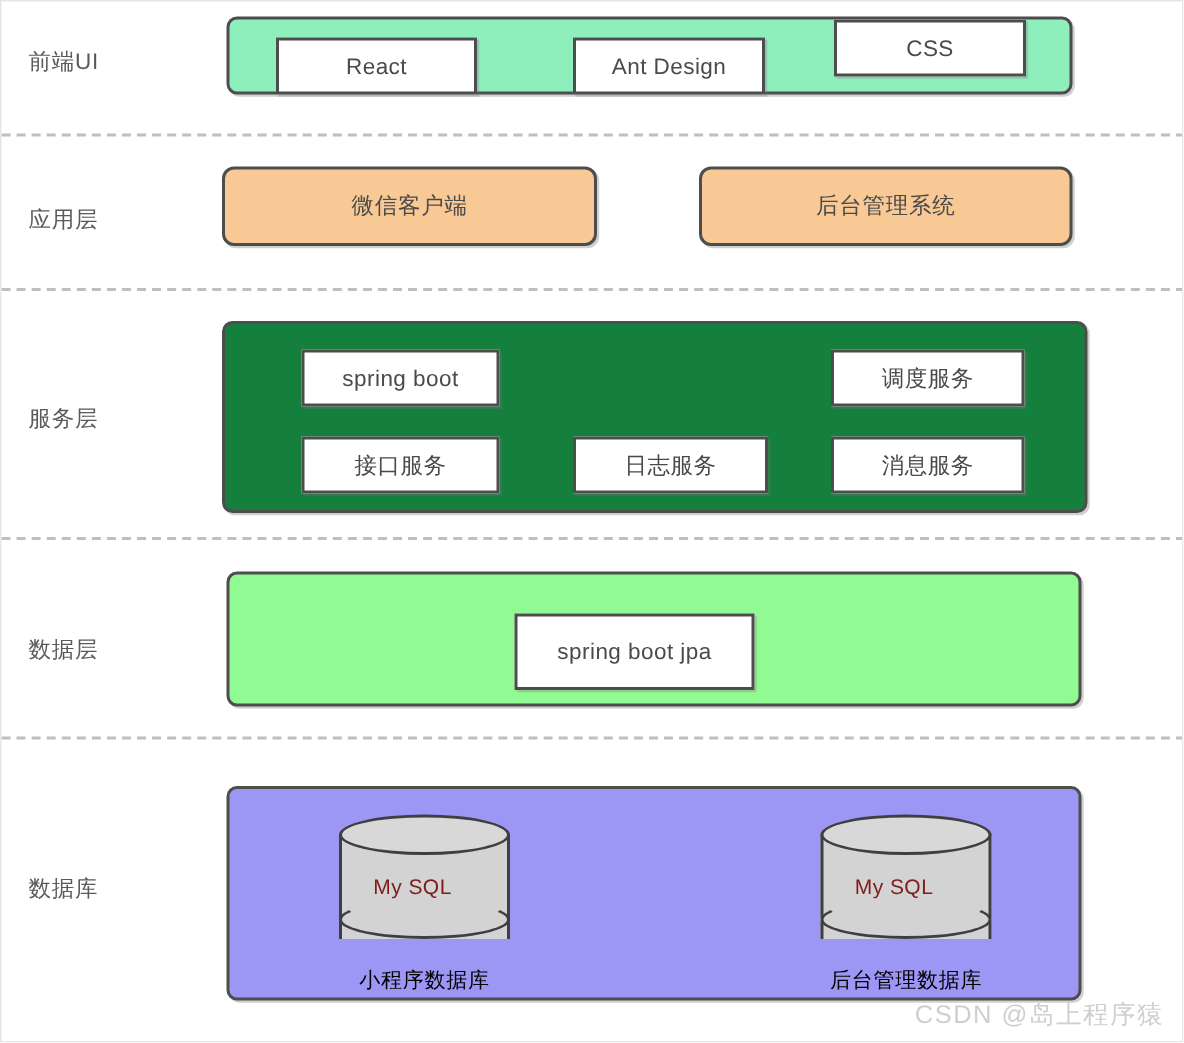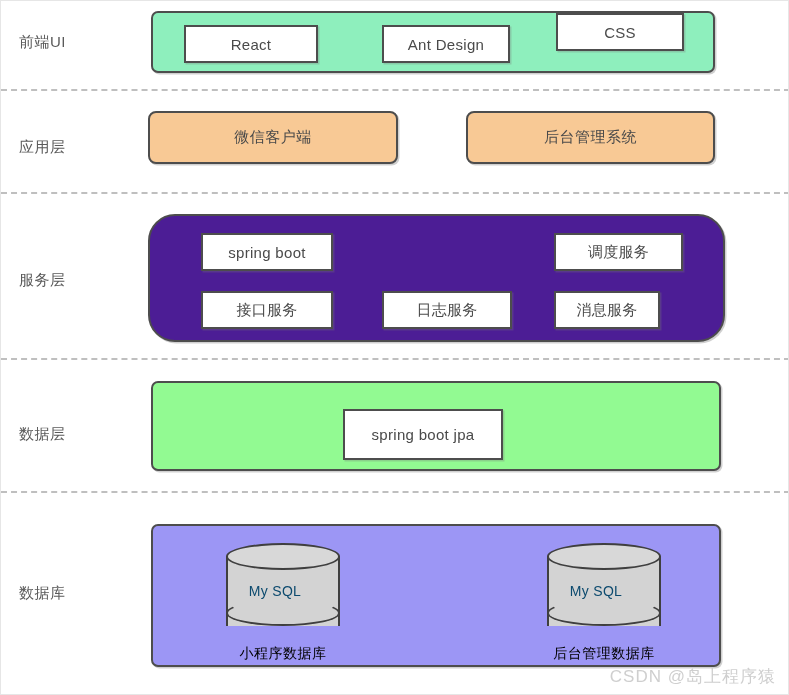--- a/index.html
+++ b/index.html
@@ -54,21 +54,21 @@
 
   
   .band {
     position: absolute;
     box-sizing: border-box;
     border: 2.5px solid #4d4d4d;
     border-radius: 7px;
     box-shadow: 1.5px 1.5px 0 rgba(120,120,120,0.35);
   }
   .band.frontend { background: #8eefbd; }
-  .band.service  { background: #4c1d95; border-radius: 27px; }
+  .band.service  { background: #15803d; }
   .band.data     { background: #92fa92; }
   .band.database { background: #9c96f5; }
 
   
   .node {
     position: absolute;
     box-sizing: border-box;
     background: #ffffff;
     border: 2.5px solid #4d4d4d;
     display: flex;
@@ -142,21 +142,21 @@
     border: 2.5px solid #3f3f3f;
     border-radius: 50%;
   }
   .cyl-label {
     position: absolute;
     left: 0;
     top: 40px;
     width: 98px;
     text-align: center;
     font-size: 14px;
-    color: #0c4a6e;
+    color: #7f1d1d;
     letter-spacing: 0.3px;
   }
   .db-caption {
     margin-top: 10px;
     font-size: 14px;
     color: #000000;
     letter-spacing: 0.5px;
   }
 
   
@@ -172,21 +172,21 @@
   }
 </style>
 </head>
 <body>
 
 <div id="diagram">
 
   <div class="layer-row">
     <div class="layer-label" style="top:32px;">前端UI</div>
 
-    <div class="band frontend" style="left:150px; top:10px; width:564px; height:62px;">
+    <div class="band frontend" style="left:150px; top:10px; width:564px; height:52px;">
       <div class="node" style="left:31px; top:12px; width:134px; height:38px;">React</div>
       <div class="node" style="left:229px; top:12px; width:128px; height:38px;">Ant Design</div>
       <div class="node" style="left:403px; top:0; width:128px; height:38px;">CSS</div>
     </div>
   </div>
 
   <div class="divider" style="top:88px;"></div>
 
   <div class="layer-row">
     <div class="layer-label" style="top:137px;">应用层</div>
@@ -200,21 +200,21 @@
   <div class="layer-row">
     <div class="layer-label" style="top:270px;">服务层</div>
 
     <div class="band service" style="left:147px; top:213px; width:577px; height:128px;">
 
       <div class="node" style="left:51px; top:17px; width:132px; height:38px;">spring boot</div>
       <div class="node" style="left:404px; top:17px; width:129px; height:38px;">调度服务</div>
 
       <div class="node" style="left:51px; top:75px; width:132px; height:38px;">接口服务</div>
       <div class="node" style="left:232px; top:75px; width:130px; height:38px;">日志服务</div>
-      <div class="node" style="left:404px; top:75px; width:106px; height:38px;text-align:right;">消息服务</div>
+      <div class="node" style="left:404px; top:75px; width:129px; height:38px;text-align:right;">消息服务</div>
     </div>
   </div>
 
   <div class="divider" style="top:357px;"></div>
 
   <div class="layer-row">
     <div class="layer-label" style="top:424px;">数据层</div>
 
     <div class="band data" style="left:150px; top:380px; width:570px; height:90px;">
       <div class="node" style="left:190px; top:26px; width:160px; height:51px;">spring boot jpa</div>

